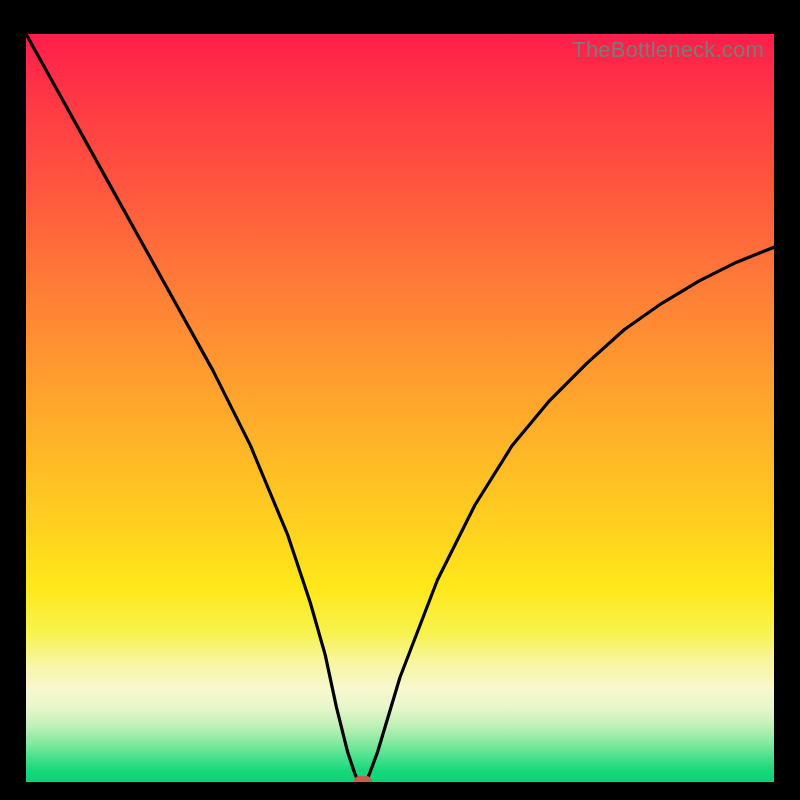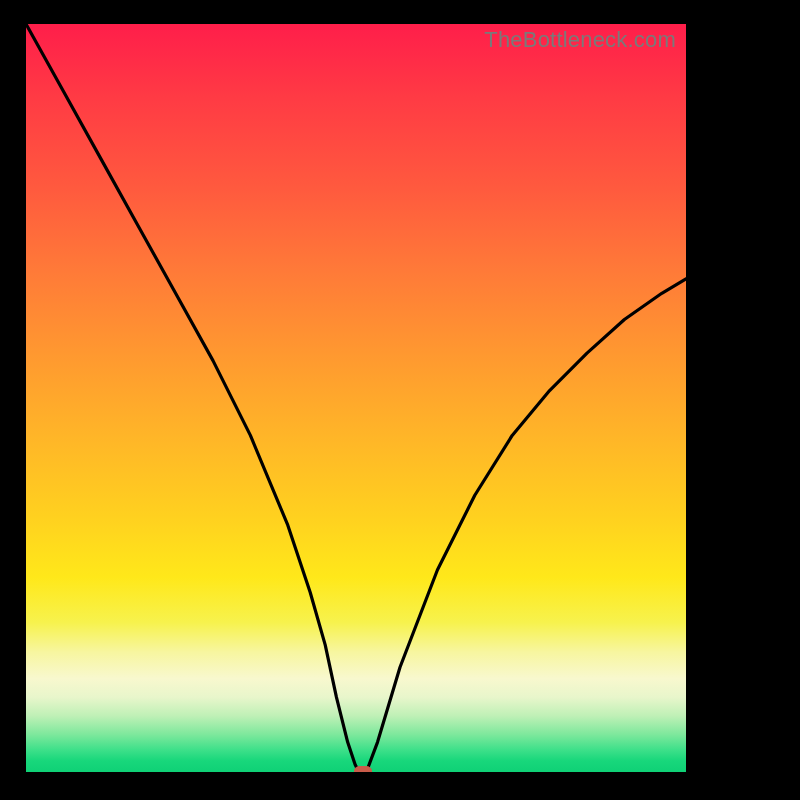--- a/index.html
+++ b/index.html
@@ -15,22 +15,22 @@
     position: absolute;
     left: 0;
     top: 0;
     width: 800px;
     height: 800px;
     background: #000;
   }
   .plot {
     position: absolute;
     left: 26px;
-    top: 24px;
-    width: 660px;
+    top: 34px;
+    width: 748px;
     height: 748px;
     overflow: hidden;
     background: linear-gradient(
       to bottom,
       #ff1e4a 0%,
       #ff3b44 10%,
       #ff5a3e 22%,
       #ff7a38 33%,
       #ff9830 44%,
       #ffb528 55%,

